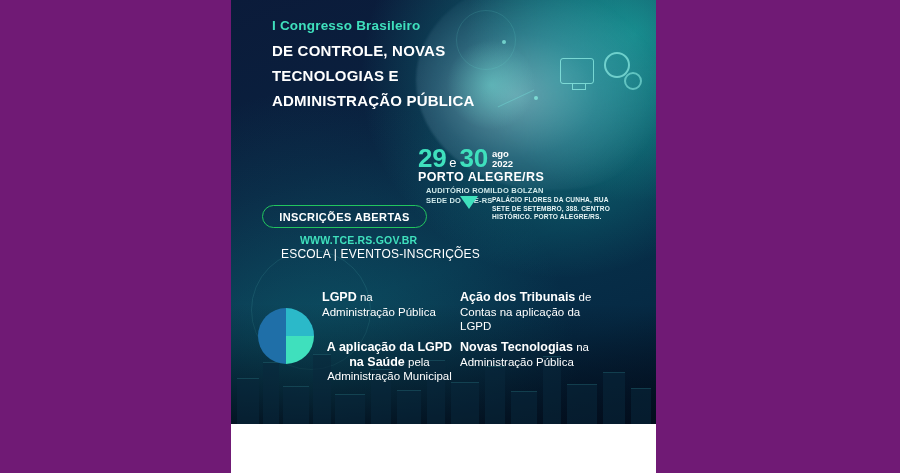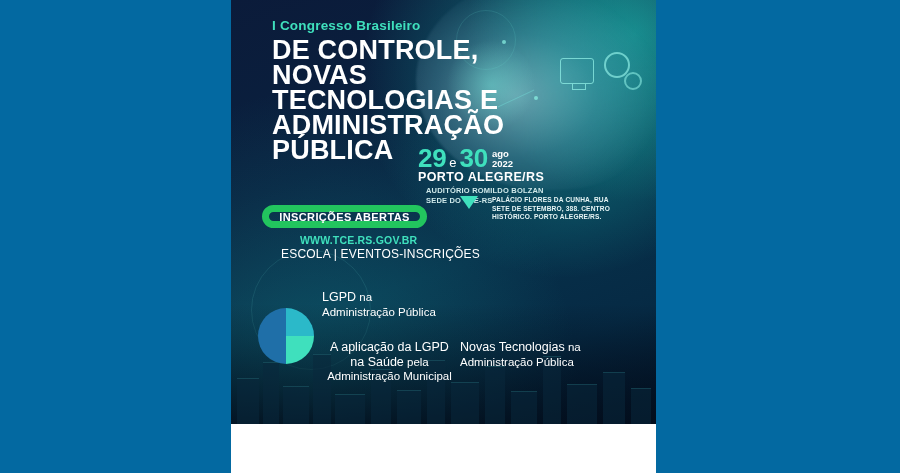--- a/index.html
+++ b/index.html
@@ -5,21 +5,21 @@
   * { box-sizing: border-box; margin: 0; padding: 0; }
   html, body {
     width: 900px; height: 473px;
     background: #ffffff;
     font-family: "Liberation Sans", sans-serif;
     overflow: hidden;
   }
   #poster {
     position: relative;
     width: 900px; height: 473px;
-    background: #0369a1;
+    background: #701a75;
   }
   
   .art {
     position: absolute;
     left: 231px; top: 0; width: 425px; height: 424px;
     background:
       radial-gradient(circle at 78% 18%, rgba(25,190,180,0.55) 0%, rgba(10,60,90,0.0) 42%),
       radial-gradient(circle at 95% 8%, rgba(40,220,200,0.45) 0%, rgba(10,60,90,0) 30%),
       radial-gradient(ellipse at 20% 95%, rgba(20,120,130,0.5) 0%, rgba(4,16,34,0) 55%),
       linear-gradient(160deg, #0b1b3a 0%, #09213f 35%, #07304a 60%, #062a44 80%, #04172c 100%);
@@ -34,21 +34,21 @@
     position:absolute; bottom:0; background: rgba(10,40,60,0.55);
     border-top: 1px solid rgba(80,200,200,0.18);
   }
   
   .kicker {
     position:absolute; left:272px; top:18px;
     color:#3fe0bd; font-size:13.5px; font-weight:700; letter-spacing:.2px;
   }
   .headline {
     position:absolute; left:272px; top:38px; width:250px;
-    color:#ffffff; font-size:27px; line-height:25px; font-weight:700;
+    color:#ffffff; font-size:15px; line-height:25px; font-weight:700;
     letter-spacing:.2px;
   }
   
   .dateline { position:absolute; left:418px; top:143px; }
   .dateline .big {
     color:#3fe0bd; font-size:26px; font-weight:700; letter-spacing:-.3px;
     display:inline-block; vertical-align:baseline;
   }
   .dateline .e {
     color:#ffffff; font-size:13px; font-weight:400; display:inline-block;
@@ -72,38 +72,38 @@
     width:0;height:0;border-left:9px solid transparent;border-right:9px solid transparent;
     border-top:13px solid #3fe0bd;
   }
   .address {
     position:absolute; left:492px; top:196px; width:130px;
     color:#e6f5f5; font-size:6.6px; line-height:8.6px; font-weight:700; letter-spacing:.15px;
   }
   
   .pill {
     position:absolute; left:262px; top:205px; width:165px; height:23px;
-    border:7px solid #22c55e; border-radius:12px;
+    border:1px solid #22c55e; border-radius:12px;
     display:flex; align-items:center; justify-content:center;
     color:#ffffff; font-size:11px; font-weight:700; letter-spacing:.4px;
   }
   .site {
     position:absolute; left:300px; top:234px;
     color:#3fe0bd; font-size:10.5px; font-weight:700; letter-spacing:.2px;
   }
   .sitepath {
     position:absolute; left:281px; top:247px;
     color:#ffffff; font-size:12px; font-weight:400; letter-spacing:.2px;
   }
   
   .pie {
     position:absolute; left:258px; top:308px; width:56px; height:56px;
   }
   .topic { position:absolute; color:#ffffff; }
-  .topic .b { font-weight:400;margin-top:26px; }
+  .topic .b { font-weight:700;margin-top:26px; }
   .t1 { left:322px; top:290px; width:125px; font-size:12.5px; line-height:14.5px; }
   .t2 { left:322px; top:340px; width:135px; font-size:12.5px; line-height:14.5px;text-align:center; }
   .t3 { left:460px; top:290px; width:140px; font-size:12.5px; line-height:14.5px; }
   .t4 { left:460px; top:340px; width:145px; font-size:12.5px; line-height:14.5px; }
   .topic .small { font-weight:400; font-size:11.5px; }
   
   .footer {
     position:absolute; left:231px; top:424px; width:425px; height:49px;
     background:#ffffff;
   }
@@ -196,20 +196,23 @@
     <path d="M28 28 L56 28 A28 28 0 0 1 28 56 Z" fill="#3fe0bd"></path>
     <path d="M28 28 L28 56 A28 28 0 0 1 28 0 Z" fill="#1f6fa8"></path>
   </svg>
 
   <div class="topic t1">
     <span class="b">LGPD</span><span class="small"> na Administração Pública</span>
   </div>
   <div class="topic t2">
     <span class="b">A aplicação da LGPD na Saúde</span><span class="small"> pela Administração Municipal</span>
   </div>
+  <div class="topic t3">
+    <span class="b">Ação dos Tribunais</span><span class="small"> de Contas na aplicação da LGPD</span>
+  </div>
   <div class="topic t4">
     <span class="b">Novas Tecnologias</span><span class="small"> na Administração Pública</span>
   </div>
 
   <div class="footer">
     
     
 
     
 

